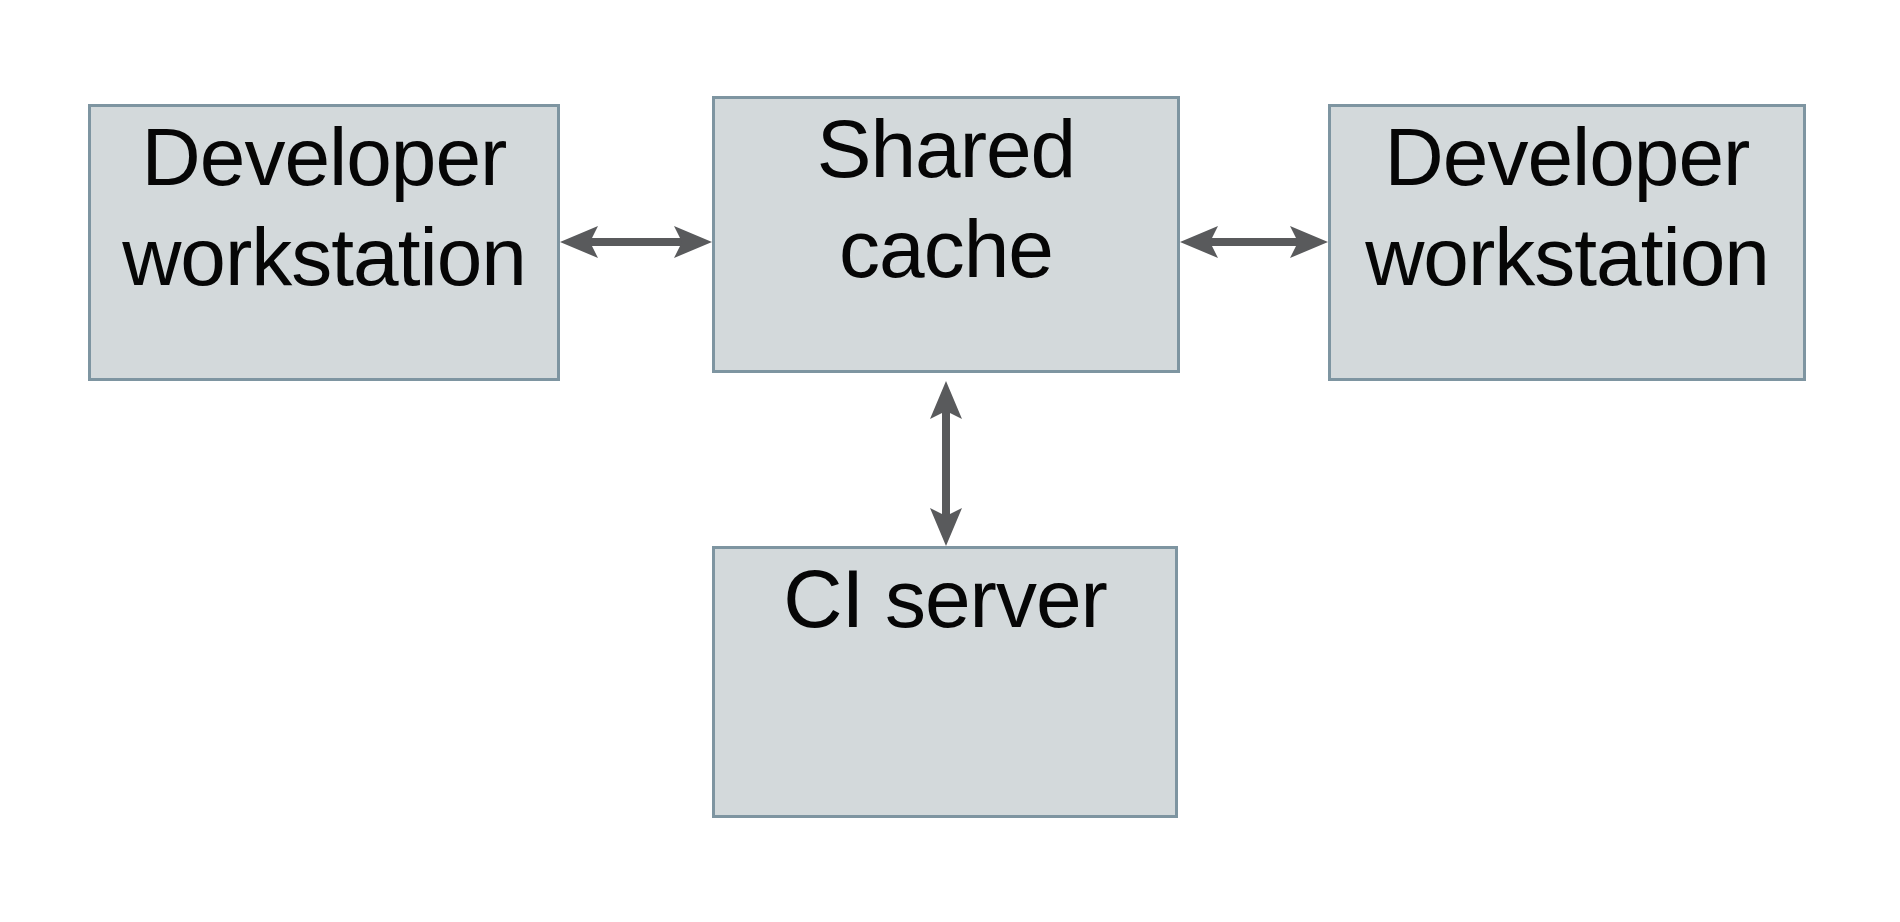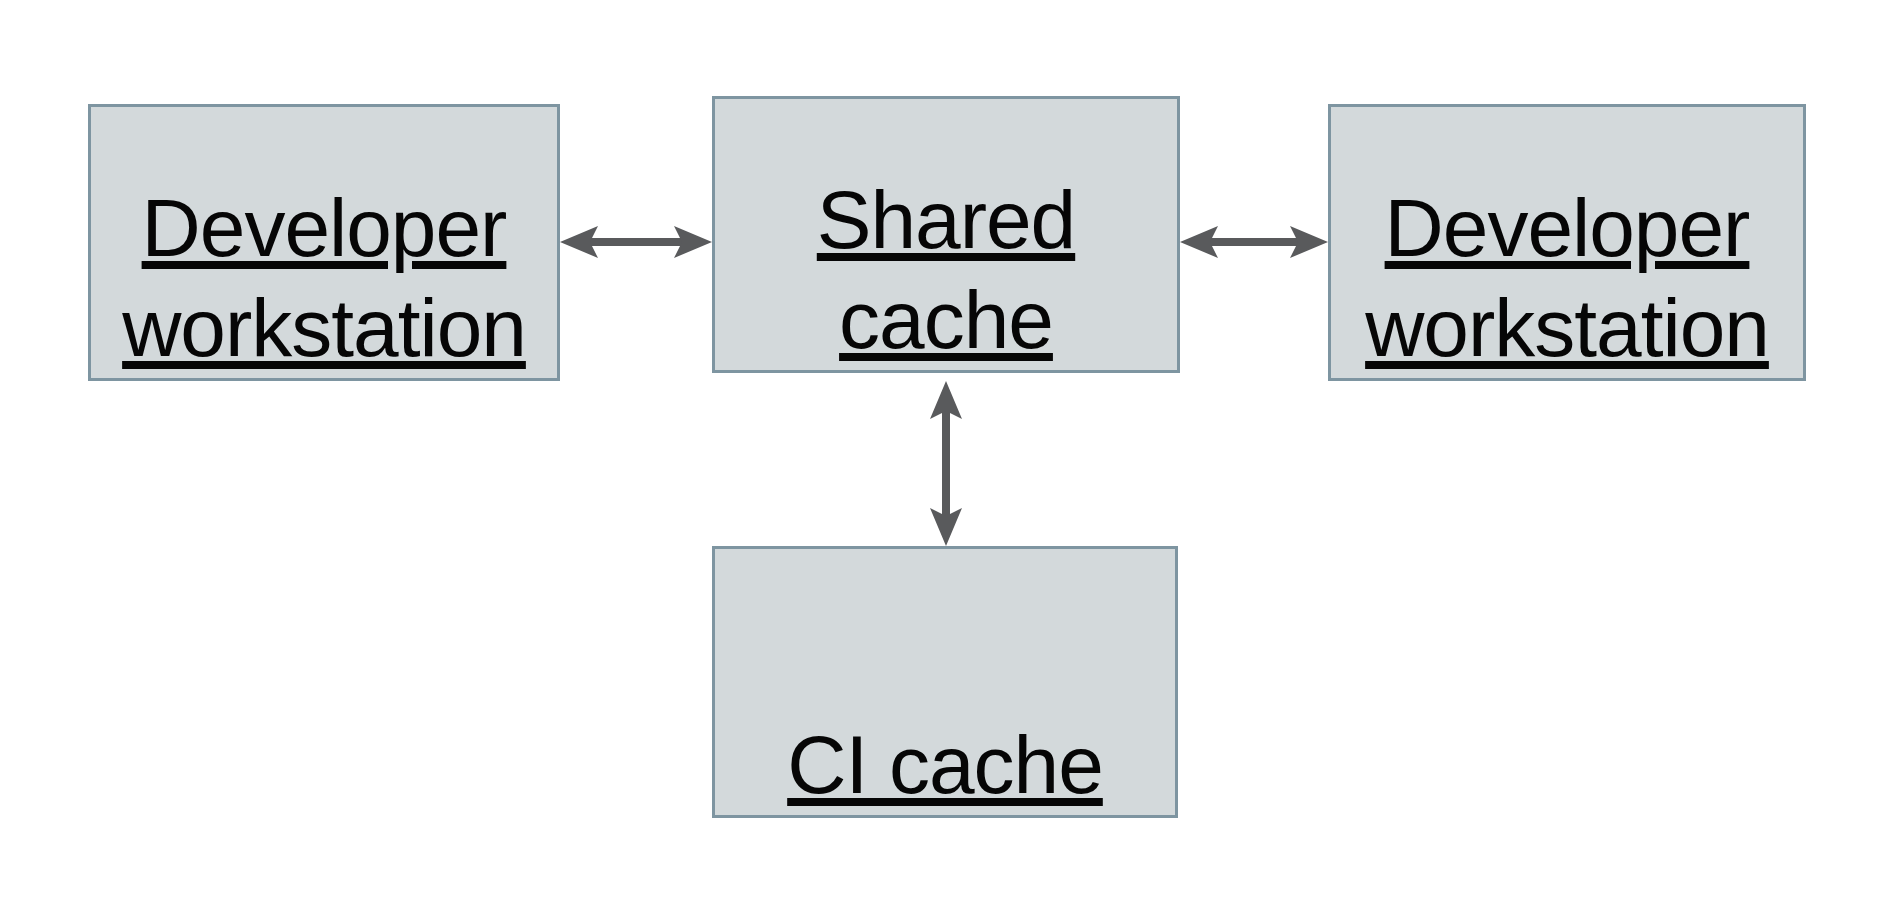--- a/index.html
+++ b/index.html
@@ -22,28 +22,27 @@
     height: 922px;
     background: var(--page-bg);
     overflow: hidden;
   }
   .node {
     position: absolute;
     background: var(--node-fill);
     border: 3px solid var(--node-border);
     color: var(--text-color);
     display: flex;
-    align-items: flex-end;
+    align-items: flex-start;
     justify-content: center;
     text-align: center;
     font-size: 82px;
     line-height: 1.22;
     letter-spacing: -1px;
     padding: 0 17px;
-    text-decoration: underline;
   }
   .node-label { display: block; }
   #node-dev-left   { left: 88px;   top: 104px; width: 472px; height: 277px; }
   #node-cache      { left: 712px;  top: 96px; width: 468px; height: 277px; }
   #node-dev-right  { left: 1328px; top: 104px; width: 478px; height: 277px; }
   #node-ci         { left: 712px;  top: 546px; width: 466px; height: 272px; }
 
   .arrow {
     position: absolute;
     color: var(--arrow-color);
@@ -64,21 +63,21 @@
 
   <div class="node" id="node-cache">
     <span class="node-label">Shared cache</span>
   </div>
 
   <div class="node" id="node-dev-right">
     <span class="node-label">Developer workstation</span>
   </div>
 
   <div class="node" id="node-ci">
-    <span class="node-label">CI cache</span>
+    <span class="node-label">CI server</span>
   </div>
 
   <div class="arrow" id="arrow-left">
     <svg viewBox="0 0 152 40" xmlns="http://www.w3.org/2000/svg" aria-hidden="true">
       <line x1="30" y1="20" x2="122" y2="20" stroke="currentColor" stroke-width="8"></line>
       <polygon points="0,20 38,4 30,20 38,36" fill="currentColor"></polygon>
       <polygon points="152,20 114,4 122,20 114,36" fill="currentColor"></polygon>
     </svg>
   </div>
 

